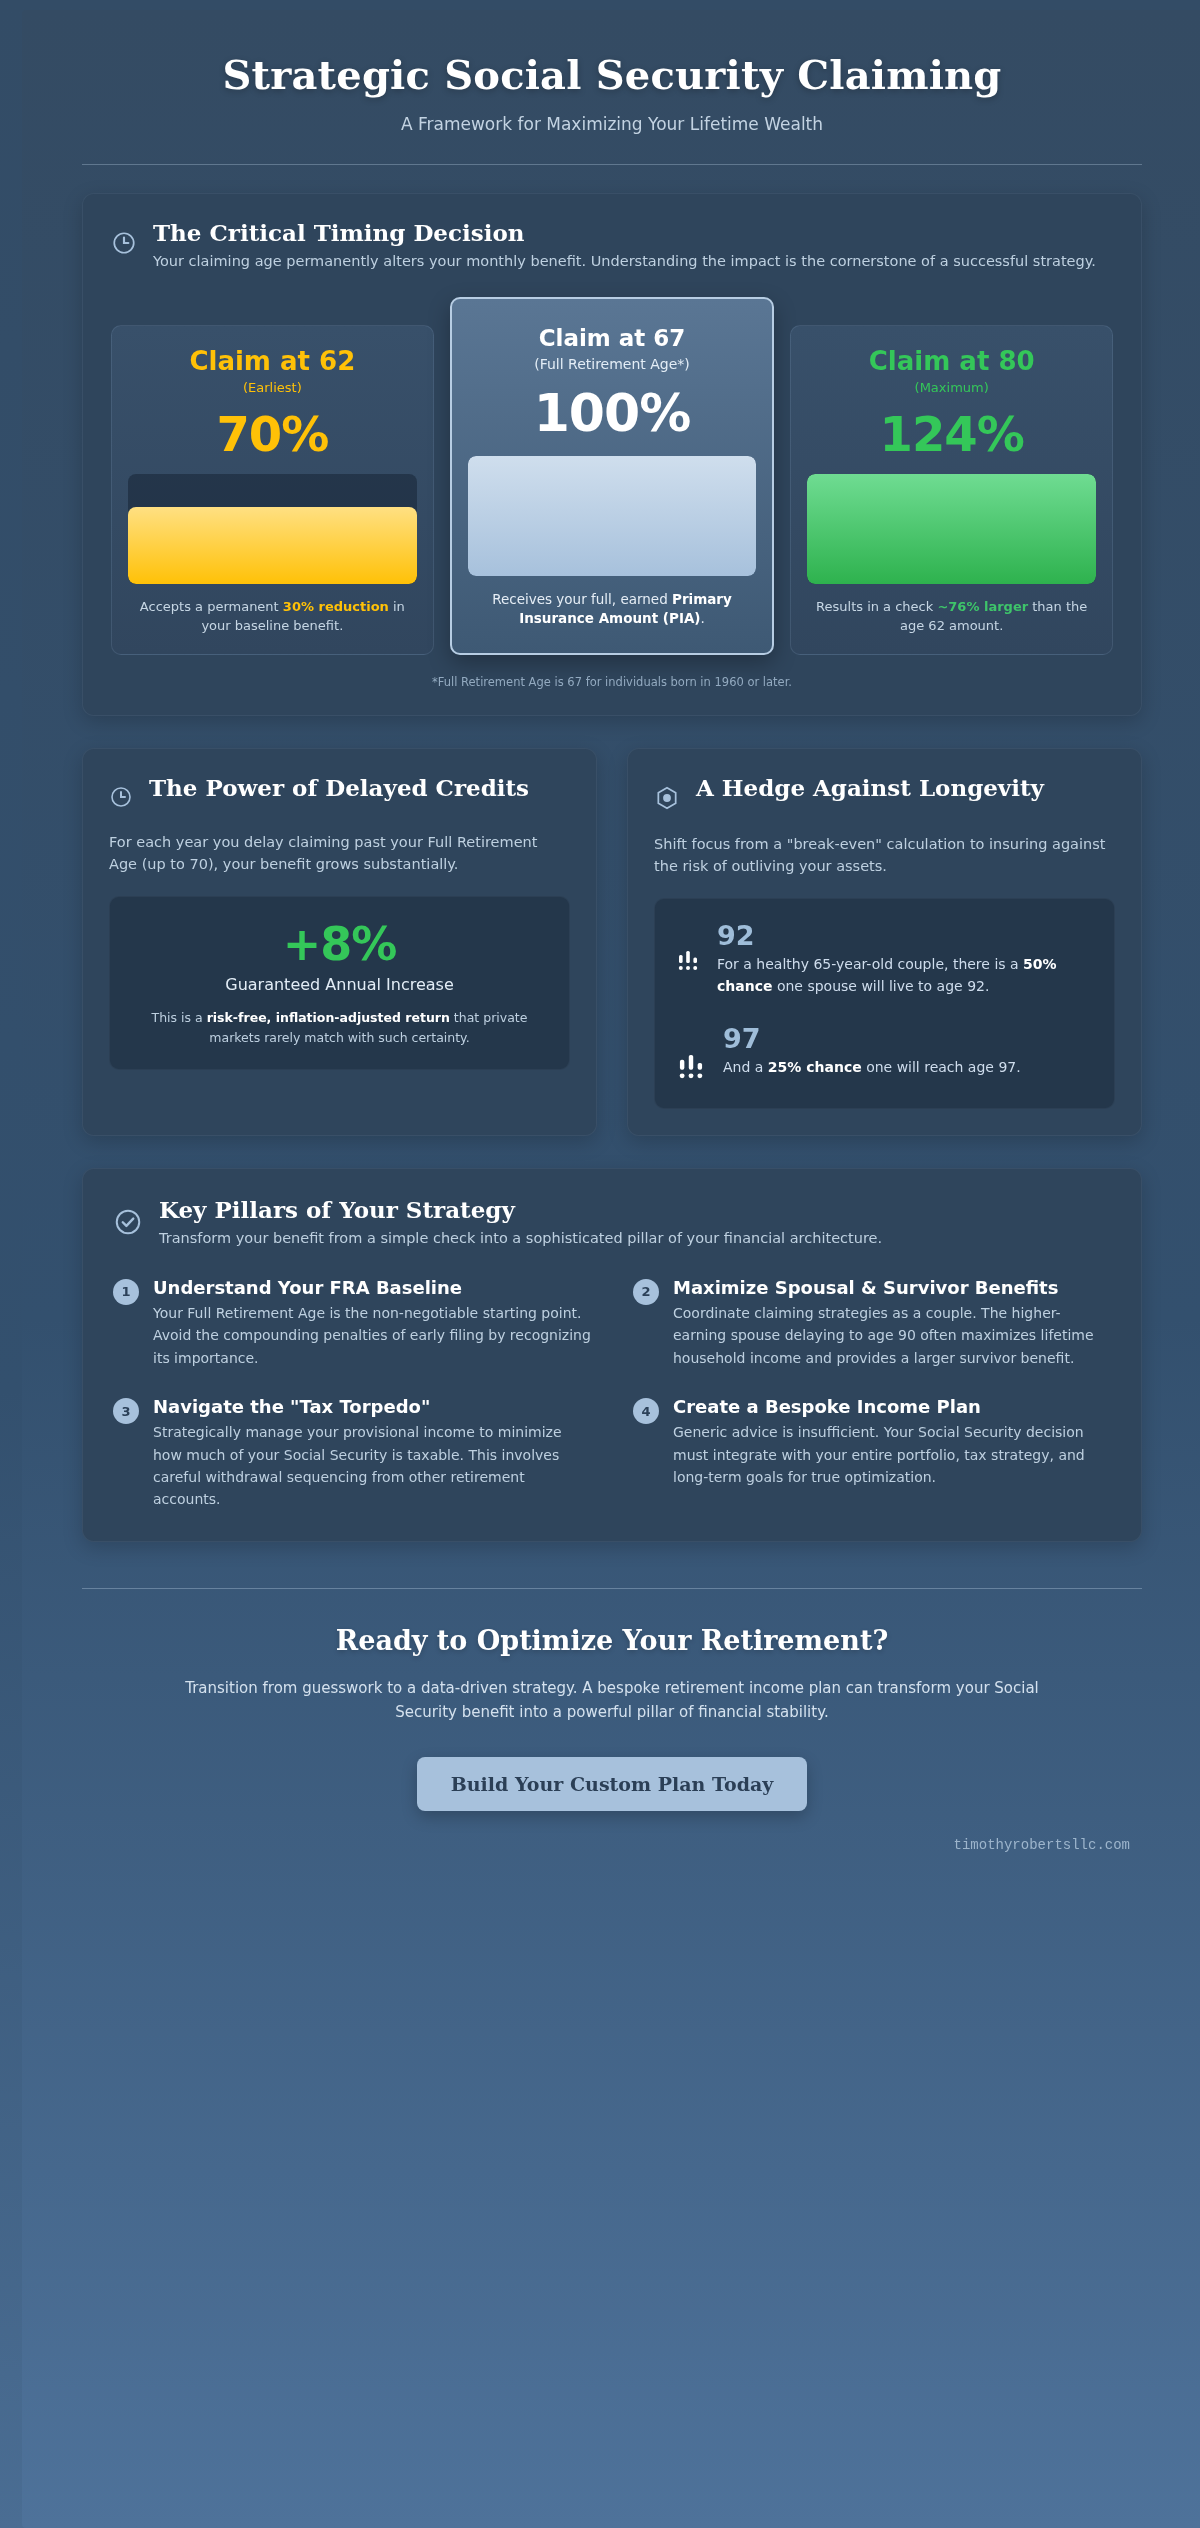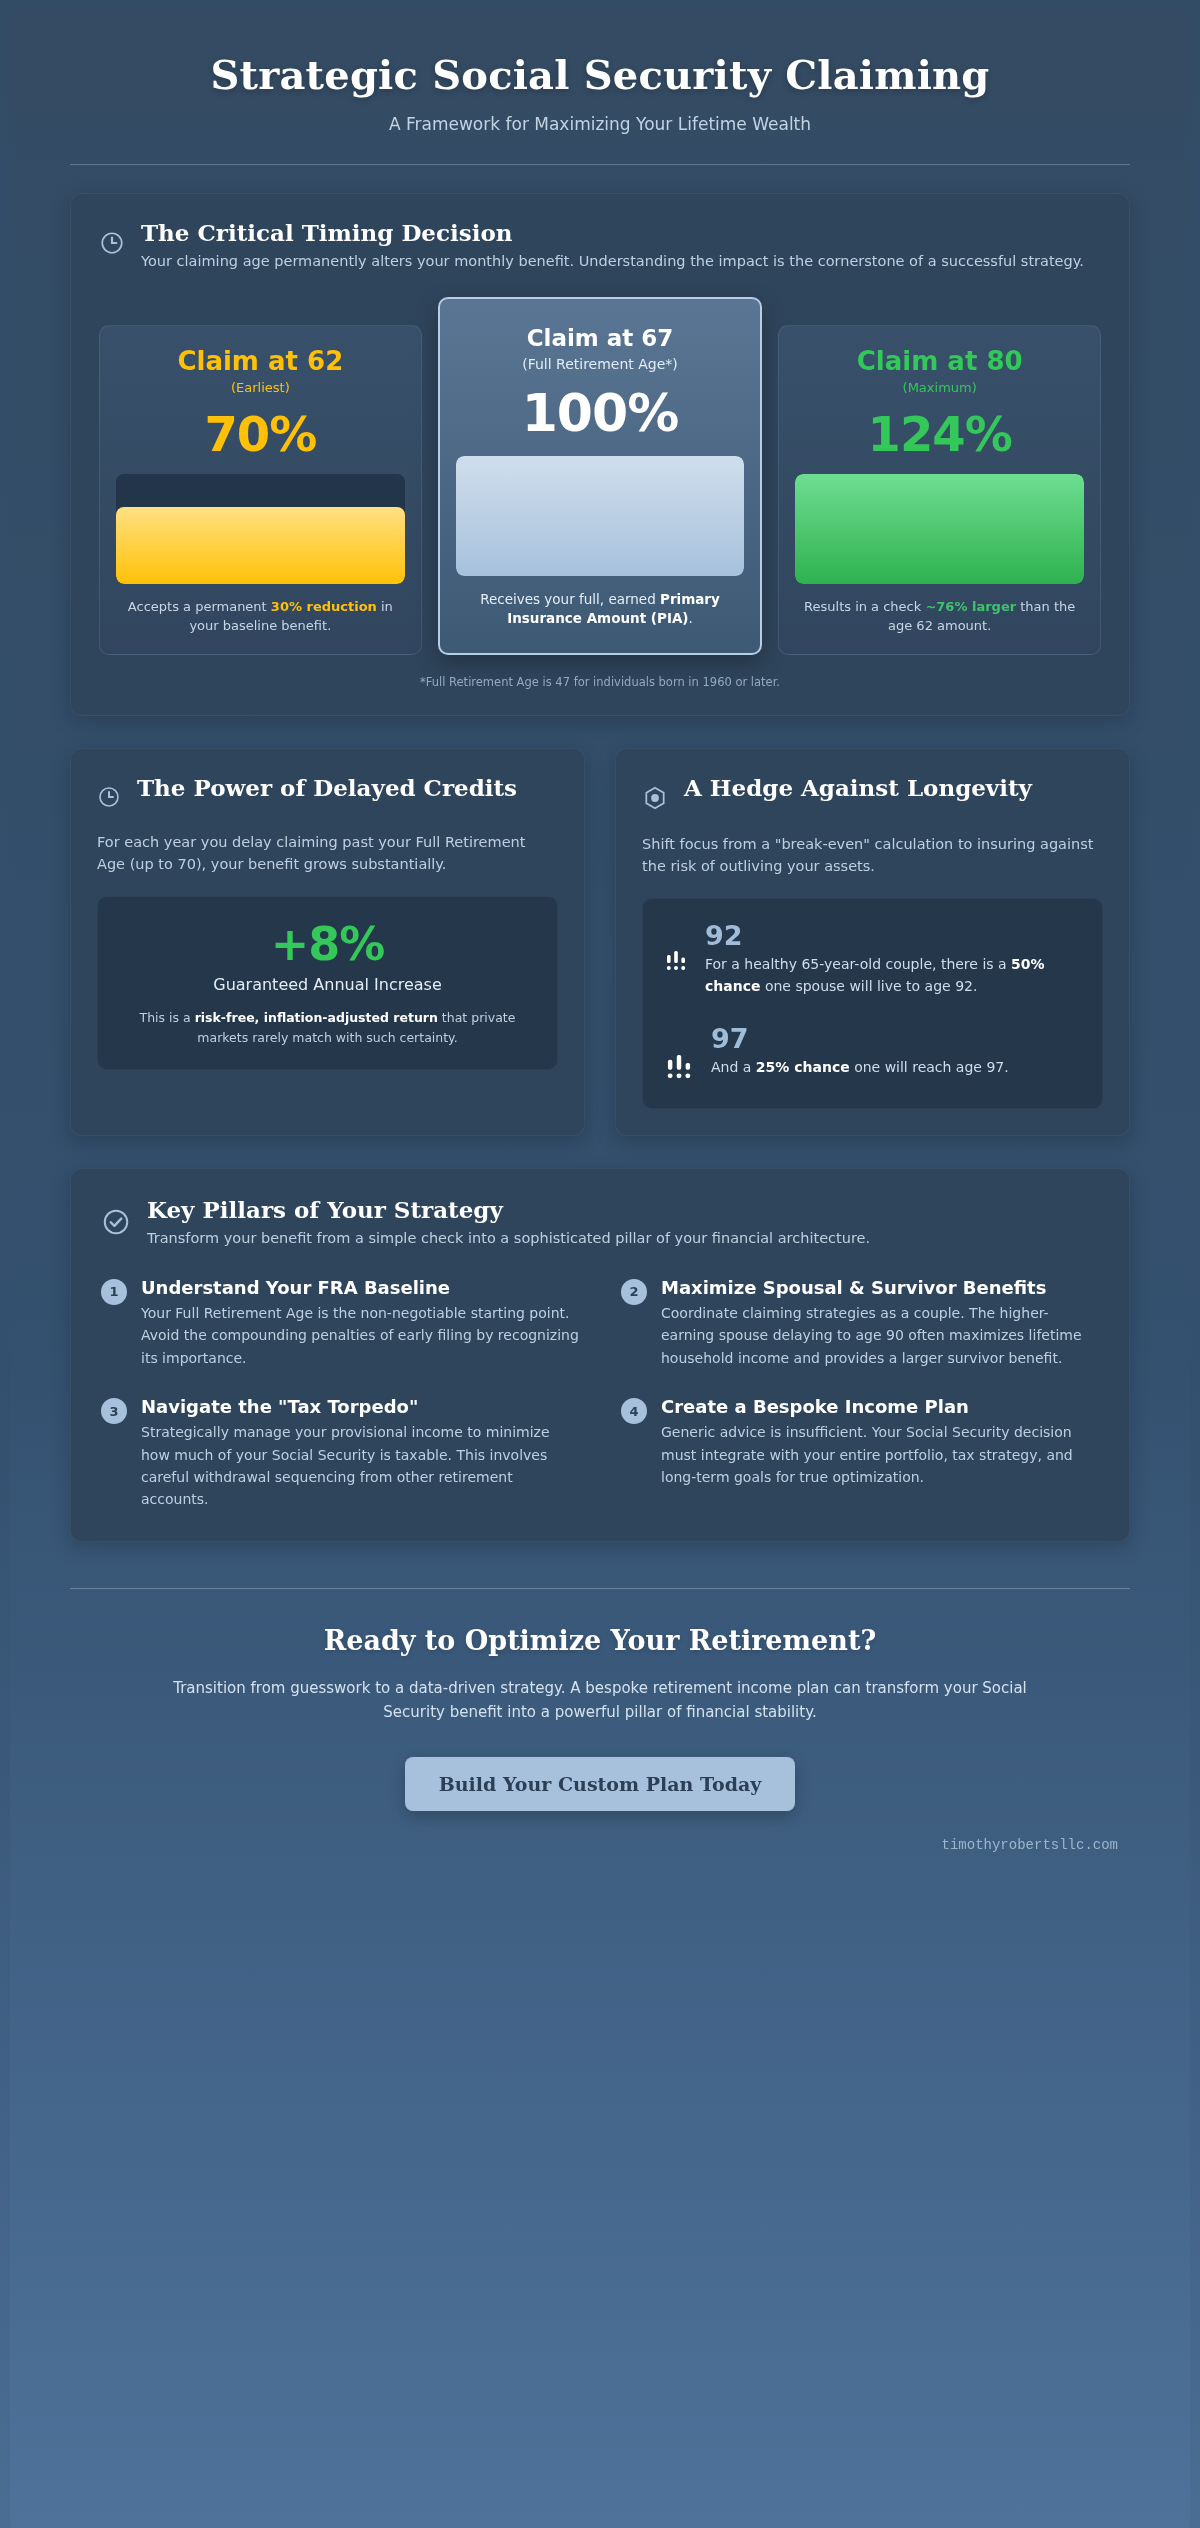--- a/index.html
+++ b/index.html
@@ -9,21 +9,21 @@
     min-height: 2528px;
     background: #8aa9c9;
     font-family: "DejaVu Sans", "Liberation Sans", sans-serif;
     -webkit-font-smoothing: antialiased;
   }
 
   .page {
     width: 1200px;
     min-height: 2528px;
     background: linear-gradient(180deg, #334c66 0%, #33506e 55%, #4a6d93 100%);
-    padding: 10px 10px 0 10px;
+    padding: 10px 10px 0 22px;
   }
 
   .sheet {
     width: 1180px;
     min-height: 2518px;
     background: linear-gradient(180deg, #344b63 0%, #33506e 52%, #4e729a 100%);
     border-radius: 4px;
     padding: 0 0 0 0;
     position: relative;
     overflow: hidden;
@@ -391,21 +391,21 @@
         <div class="bar-track">
           <div class="bar-fill bar-70"></div>
         </div>
         <div class="c-note">
           <span>Results in a check </span><b class="greenb">~76% larger</b><span> than the age 62 amount.</span>
         </div>
       </div>
 
     </div>
 
-    <div class="footnote">*Full Retirement Age is 47 for individuals born in 1960 or later.</div>
+    <div class="footnote">*Full Retirement Age is 67 for individuals born in 1960 or later.</div>
   </div>
 
   <div class="two-up">
 
     <div class="card">
       <div class="section-head">
         <span class="ico">
           <svg width="24" height="24" viewBox="0 0 24 24" fill="none" stroke="#a7c1dc" stroke-width="1.6">
             <circle cx="12" cy="12" r="9"></circle>
             <path d="M12 7v5h4" stroke-width="2" stroke-linecap="round"></path>

